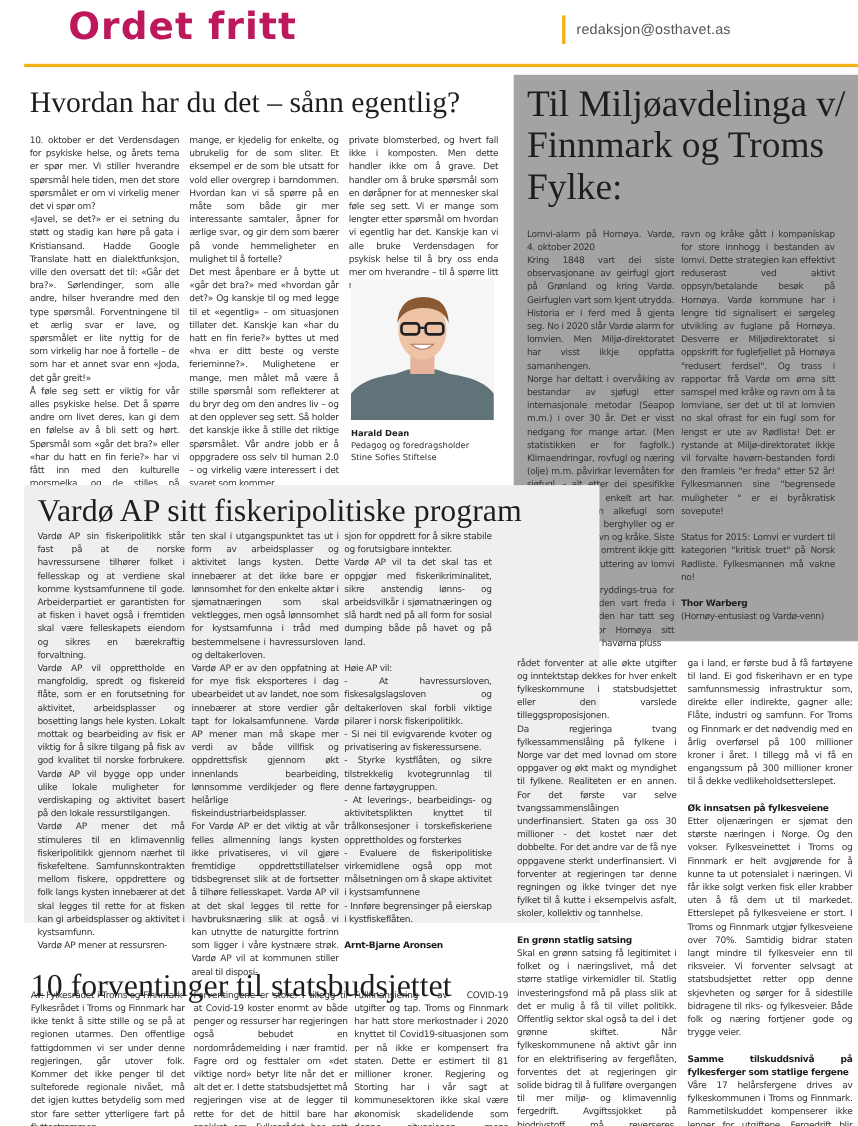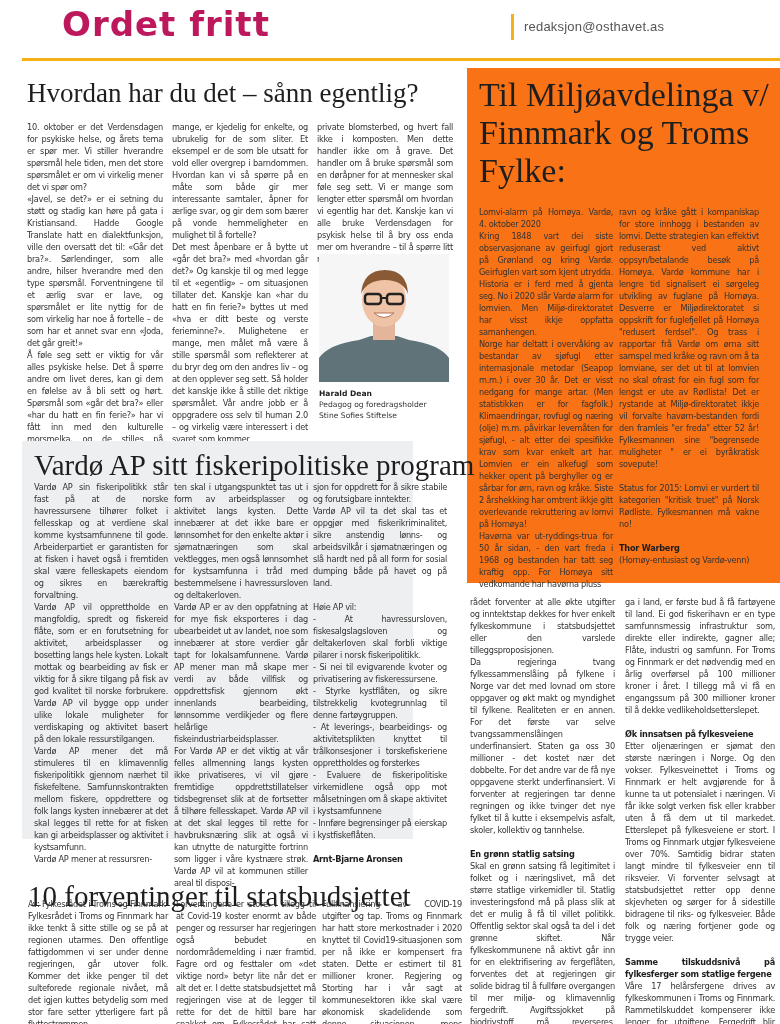--- a/index.html
+++ b/index.html
@@ -31,21 +31,21 @@
   .caption .name { font-weight: bold; color: #1e1e1e; }
 
   
   .a2 { position: absolute; left: 467px; top: 68px; width: 313px; height: 515px; background: #eeeff1; }
   .a2 .headline { position: absolute; left: 12px; top: 8px; font-size: 34px; line-height: 38px; }
   .a2 .col { position: absolute; top: 138px; width: 134px; }
   .a2 .c1 { left: 12px; }
   .a2 .c2 { left: 152px; width: 140px; }
 
   
-  .a3 { position: absolute; left: 22px; top: 441px; width: 391px; height: 398px; background: #eeeff1; }
+  .a3 { position: absolute; left: 22px; top: 441px; width: 523px; height: 398px; background: #eeeff1; }
   .a3 .headline { position: absolute; left: 12px; top: 6px; font-size: 29px; line-height: 36px; white-space: nowrap; }
   .a3 .col { position: absolute; top: 40px; width: 134px; }
   .a3 .c1 { left: 12px; }
   .a3 .c2 { left: 152px; }
   .a3 .c3 { left: 291px; }
 
   
   .a4-head { position: absolute; left: 28px; top: 878px; font-size: 29px; line-height: 36px; white-space: nowrap; }
   .a4 .col { position: absolute; width: 140px; }
   .a4 .c1 { left: 28px; top: 898px; }
@@ -92,21 +92,21 @@
       <path d="M55 59 Q65 68 75 59 Z" fill="#fff" stroke="#b5705a" stroke-width="1"></path>
     </svg>
   </div>
   <div class="caption">
     <div class="name">Harald Dean</div>
     <div>Pedagog og foredragsholder</div>
     <div>Stine Sofies Stiftelse</div>
   </div>
 </div>
 
-<div class="a2" style="background:#f97316;">
+<div class="a2" style="background:#a3a3a3;">
   <h1 class="headline">Til Miljøavdelinga v/ Finnmark og Troms Fylke:</h1>
   <div class="col c1 body-text">
     <p>Lomvi-alarm på Hornøya. Vardø, 4. oktober 2020</p>
     <p>Kring 1848 vart dei siste observasjonane av geirfugl gjort på Grønland og kring Vardø. Geirfuglen vart som kjent utrydda. Historia er i ferd med å gjenta seg. No i 2020 slår Vardø alarm for lomvien. Men Miljø-direktoratet har visst ikkje oppfatta samanhengen.</p>
     <p>Norge har deltatt i overvåking av bestandar av sjøfugl etter internasjonale metodar (Seapop m.m.) i over 30 år. Det er visst nedgang for mange artar. (Men statistikken er for fagfolk.) Klimaendringar, rovfugl og næring (olje) m.m. påvirkar levemåten for sjøfugl, - alt etter dei spesifikke krav som kvar enkelt art har. Lomvien er ein alkefugl som hekker opent på berghyller og er sårbar for ørn, ravn og kråke. Siste 2 årshekking har omtrent ikkje gitt overlevande rekruttering av lomvi på Hornøya!</p>
     <p>Havørna var ut-ryddings-trua for 50 år sidan, - den vart freda i 1968 og bestanden har tatt seg kraftig opp. For Hornøya sitt vedkomande har havørna pluss</p>
   </div>
   <div class="col c2 body-text">
     <p>ravn og kråke gått i kompanískap for store innhogg i bestanden av lomvi. Dette strategien kan effektivt reduserast ved aktivt oppsyn/betalande besøk på Hornøya. Vardø kommune har i lengre tid signalisert ei sørgeleg utvikling av fuglane på Hornøya. Desverre er Miljødirektoratet si oppskrift for fuglefjellet på Hornøya "redusert ferdsel". Og trass i rapportar frå Vardø om ørna sitt samspel med kråke og ravn om å ta lomviane, ser det ut til at lomvien no skal ofrast for ein fugl som for lengst er ute av Rødlista! Det er rystande at Miljø-direktoratet ikkje vil forvalte havørn-bestanden fordi den framleis "er freda" etter 52 år! Fylkesmannen sine "begrensede muligheter " er ei byråkratisk sovepute!</p>
     <p class="gap">Status for 2015: Lomvi er vurdert til kategorien "kritisk truet" på Norsk Rødliste. Fylkesmannen må vakne no!</p>

